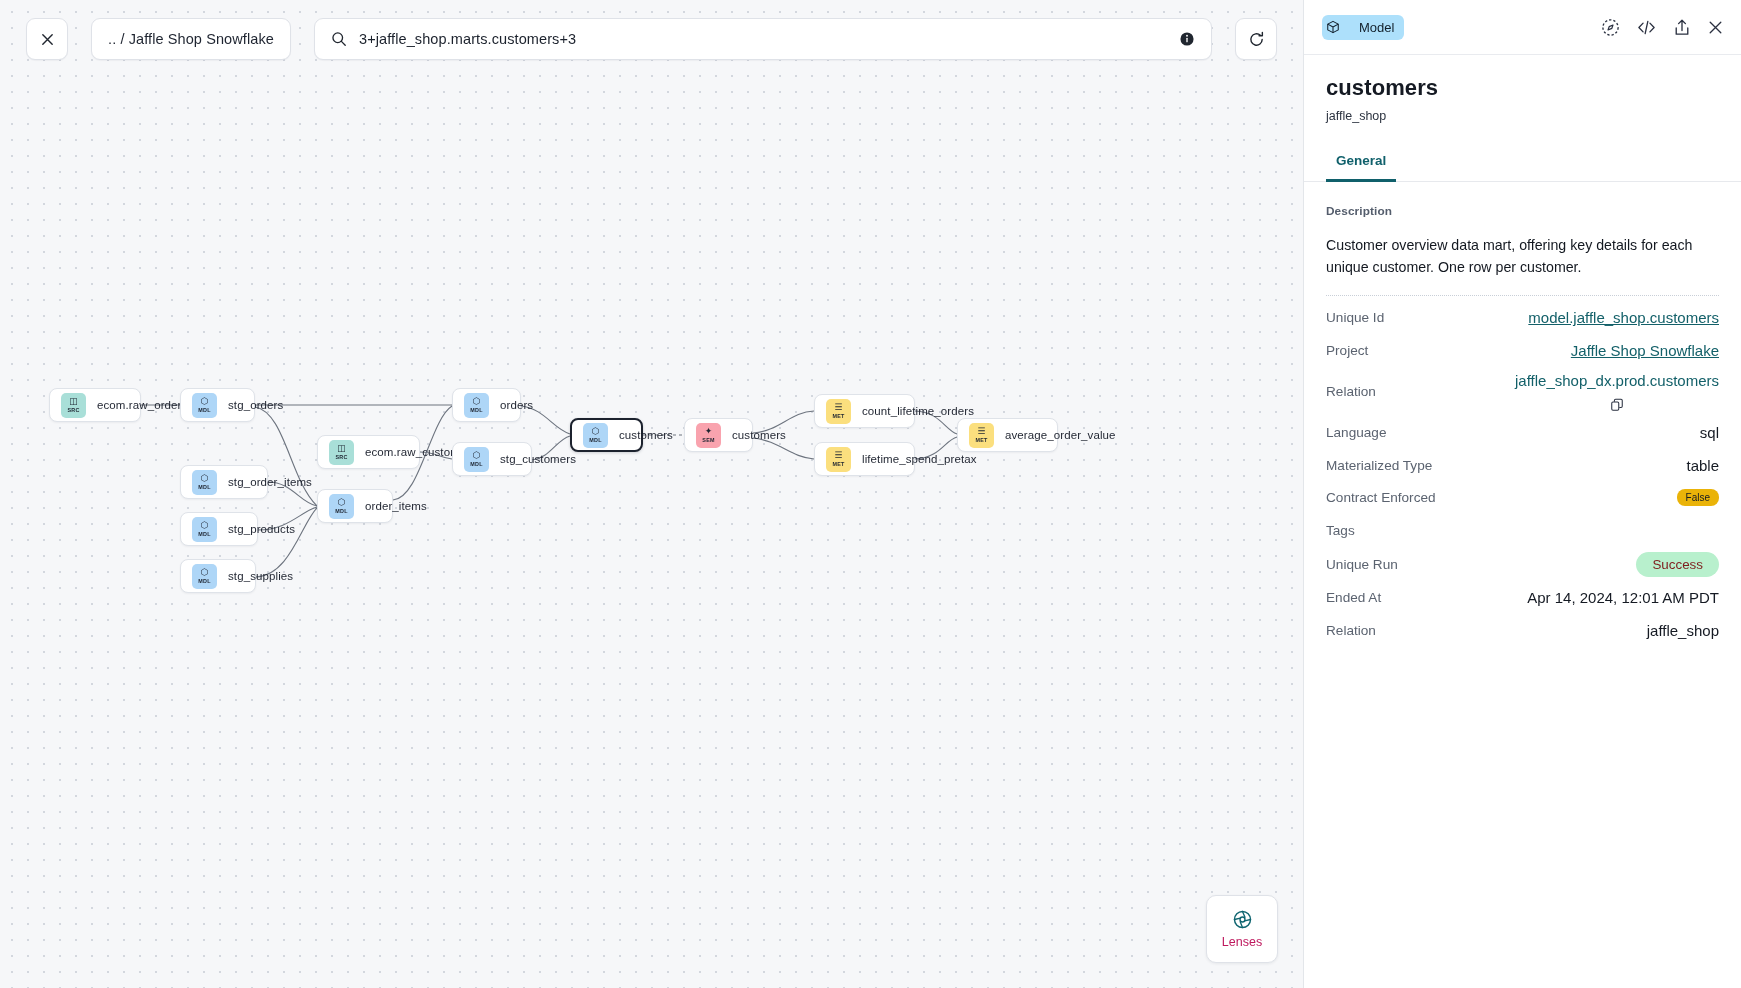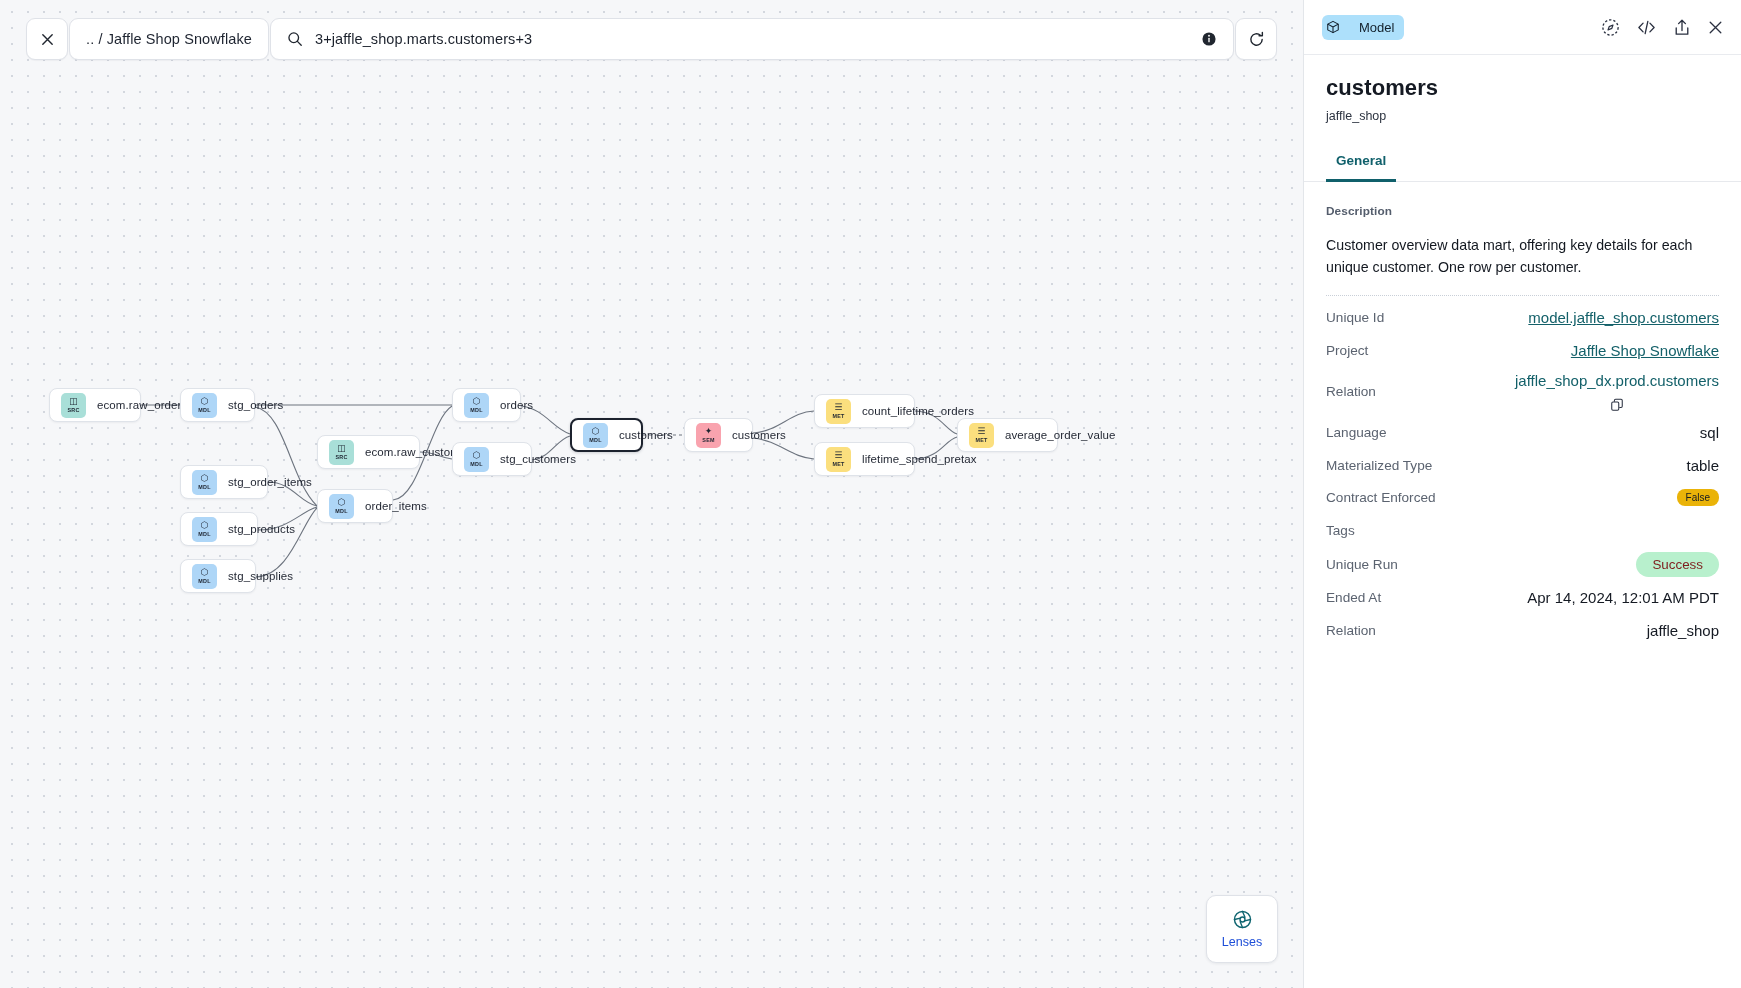--- a/index.html
+++ b/index.html
@@ -16,21 +16,21 @@
     position: relative;
     width: 1303px; height: 988px;
     background-color: #f6f7f9;
     background-image: radial-gradient(#d3d7de 1px, transparent 1.1px);
     background-size: 16px 16px;
     background-position: 4px 4px;
     overflow: hidden;
   }
   .toolbar {
     position: absolute; top: 0; left: 0; right: 0; height: 78px;
-    display: flex; align-items: center; gap: 1px;
+    display: flex; align-items: center; gap: 23px;
     padding: 12px 26px;
     z-index: 5;
   }
   .tb-btn {
     height: 42px; min-width: 42px;
     background: #ffffff;
     border: 1px solid #dfe2e8;
     border-radius: 9px;
     display: flex; align-items: center; justify-content: center;
     cursor: pointer;
@@ -85,21 +85,21 @@
   
   .lenses {
     position: absolute; right: 25px; bottom: 25px;
     width: 72px; height: 68px;
     background: #fff; border: 1px solid #dfe2e8; border-radius: 10px;
     display: flex; flex-direction: column; align-items: center; justify-content: center;
     gap: 5px; cursor: pointer;
     box-shadow: 0 1px 3px rgba(16,24,40,.07);
     z-index: 6;
   }
-  .lenses .ltext { font-size: 12.5px; color: #1d4ed8; }
+  .lenses .ltext { font-size: 12.5px; color: #be185d; }
 
   
   .panel {
     width: 438px; height: 988px; background: #fff;
     border-left: 1px solid #e3e6ea;
     display: flex; flex-direction: column;
   }
   .panel-head {
     height: 55px; border-bottom: 1px solid #e9ebef;
     display: flex; align-items: center; justify-content: space-between;

